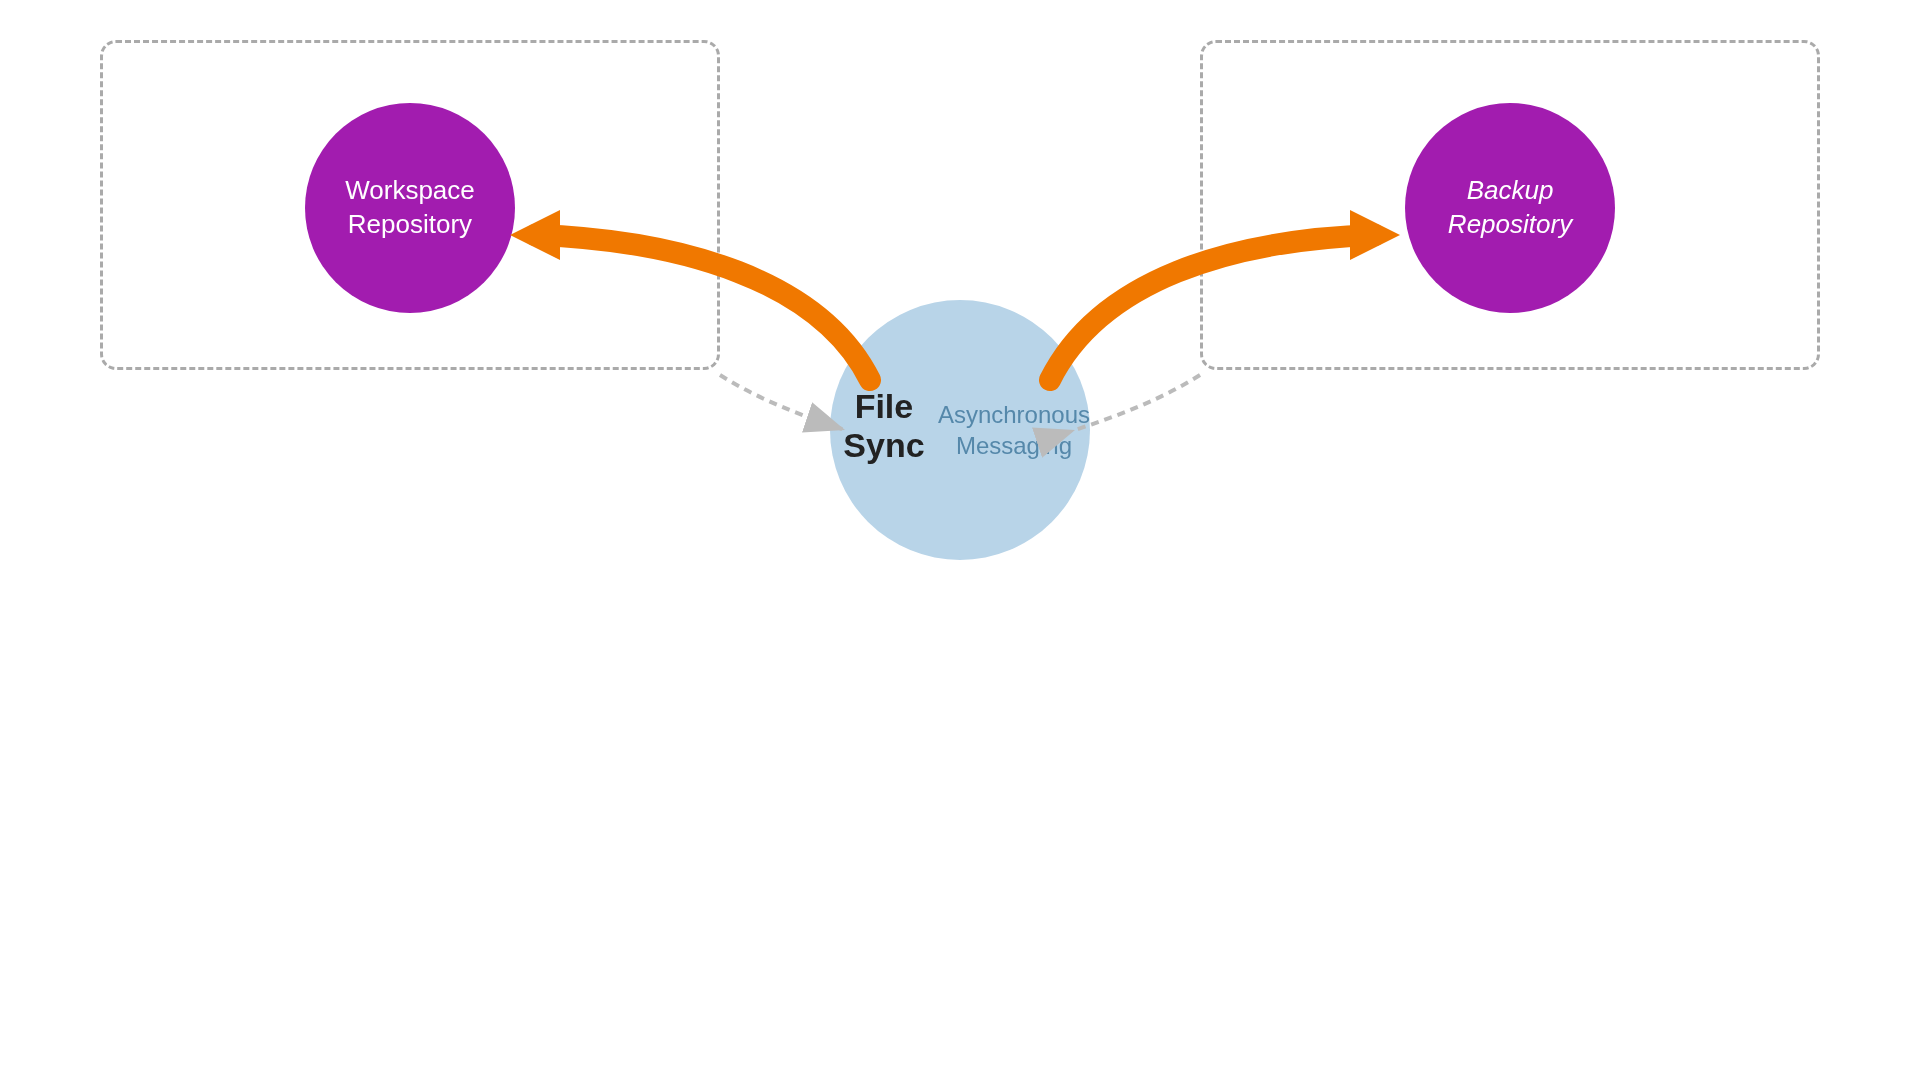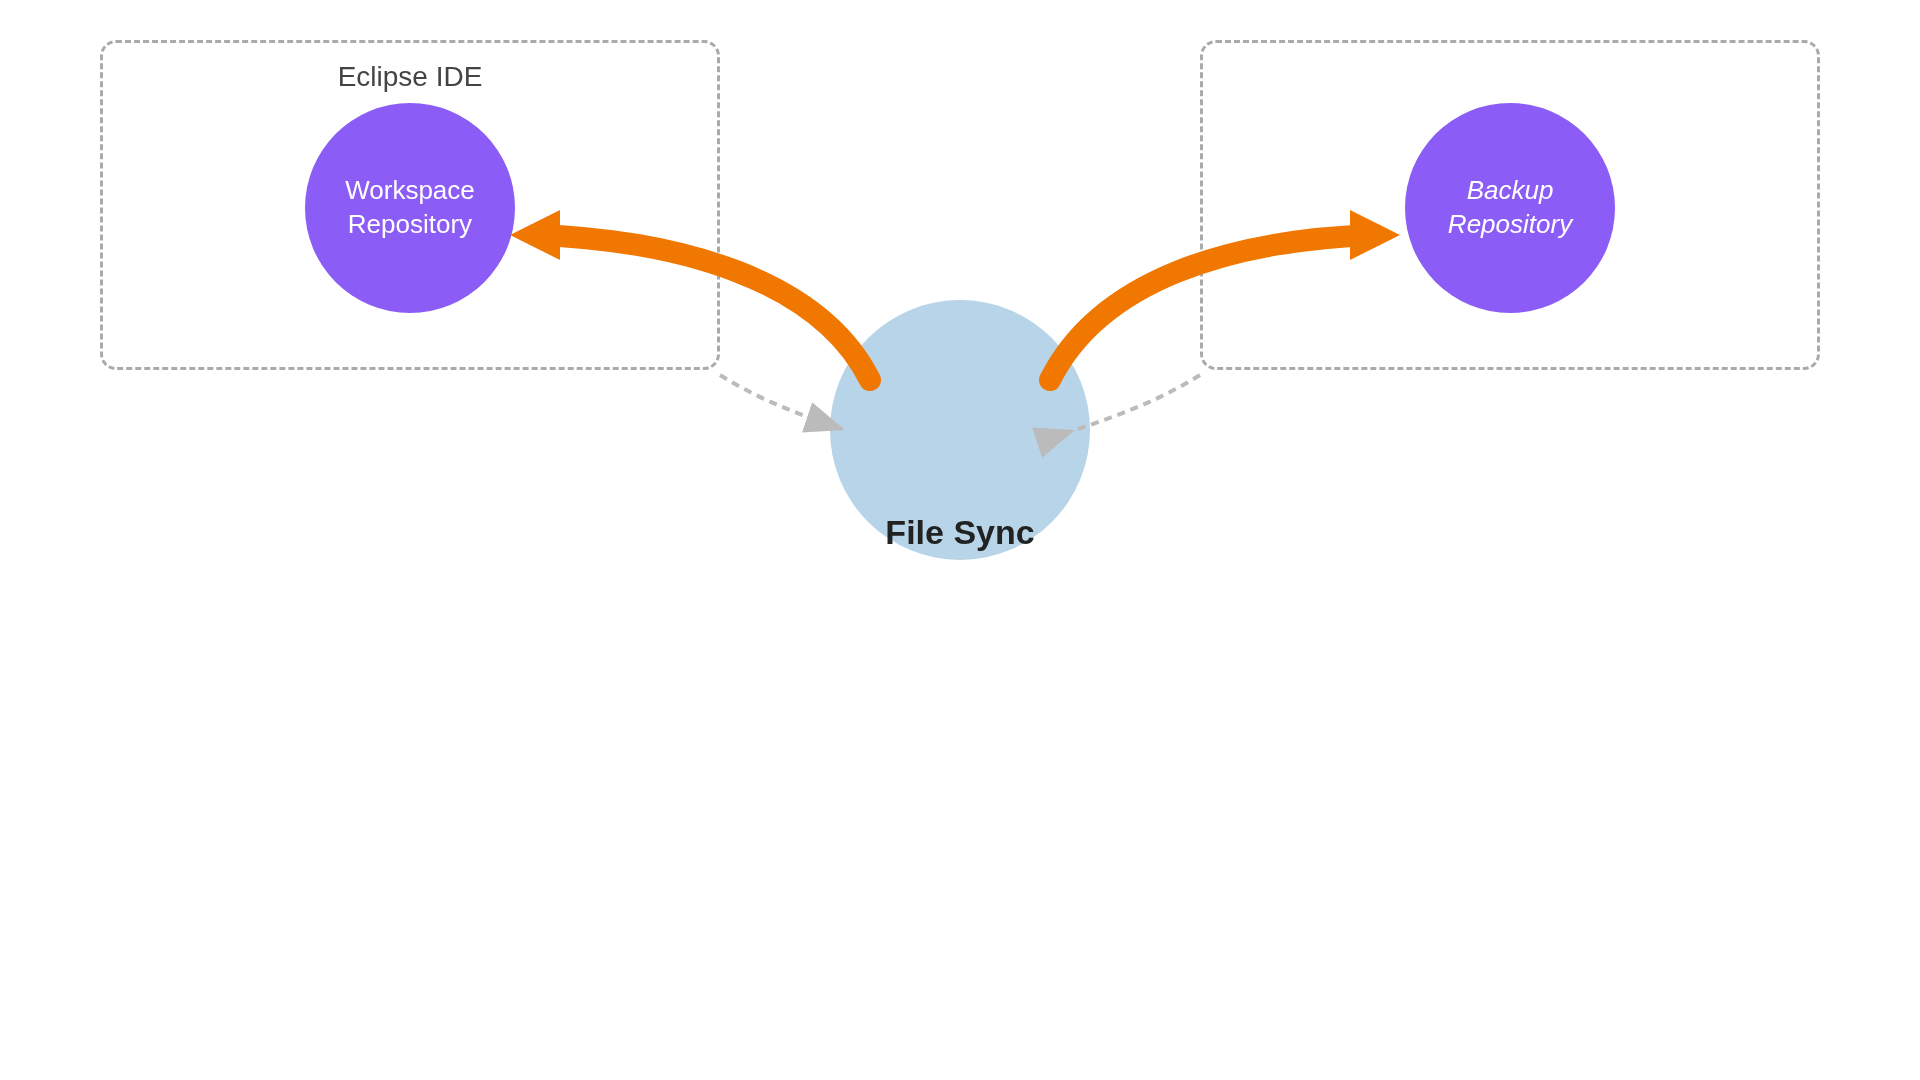--- a/index.html
+++ b/index.html
@@ -52,21 +52,21 @@
       font-weight: 500;
       color: #444444;
     }
 
     
     .repo-circle {
       position: absolute;
       width: 210px;
       height: 210px;
       border-radius: 50%;
-      background: #8b5cf6;
+      background: #a21caf;
       display: flex;
       align-items: center;
       justify-content: center;
       text-align: center;
     }
 
     .repo-circle-left {
       top: 60px;
       left: 50%;
       transform: translateX(-50%);
@@ -87,23 +87,22 @@
     }
 
     
     .center-circle {
       position: absolute;
       width: 260px;
       height: 260px;
       border-radius: 50%;
       background: #b8d4e8;
       display: flex;
-      flex-direction: column;
       align-items: center;
-      justify-content: flex-end;
+      justify-content: space-between;
       text-align: center;
       left: 50%;
       transform: translateX(-50%);
       top: 300px;
       z-index: 2;
     }
 
     .file-sync-label {
       font-size: 34px;
       font-weight: 700;
@@ -128,34 +127,34 @@
       pointer-events: none;
       z-index: 3;
     }
   </style>
 </head>
 <body>
 
 <div class="diagram-container">
 
   <div class="dashed-box box-left">
-    <div class="box-label">Eclipse IDE</div>
     <div class="repo-circle repo-circle-left">
       <div class="repo-circle-text">Workspace<br>Repository</div>
     </div>
   </div>
 
   <div class="dashed-box box-right">
     <div class="repo-circle repo-circle-right">
       <div class="repo-circle-text">Backup<br>Repository</div>
     </div>
   </div>
 
   <div class="center-circle">
     <div class="file-sync-label">File Sync</div>
+    <div class="async-label">Asynchronous<br>Messaging</div>
   </div>
 
   <svg class="arrows-svg" viewBox="0 0 1920 1080">
     <defs>
 
       <marker id="arrow-orange-left" markerWidth="12" markerHeight="8" refX="0" refY="4" orient="auto">
         <polygon points="12,0 0,4 12,8" fill="#F07800"></polygon>
       </marker>
 
       <marker id="arrow-orange-right" markerWidth="12" markerHeight="8" refX="12" refY="4" orient="auto">

